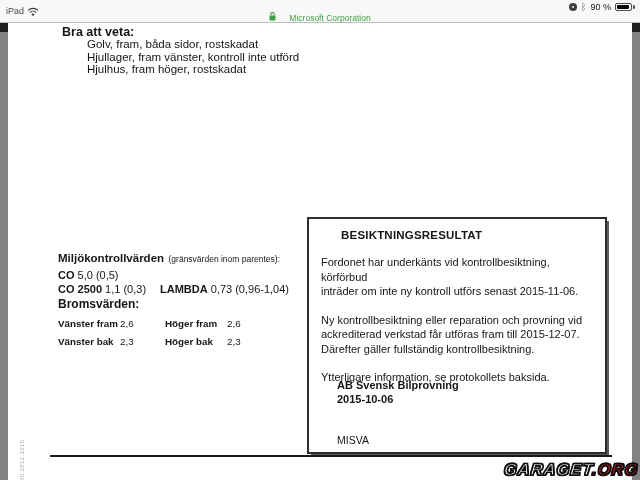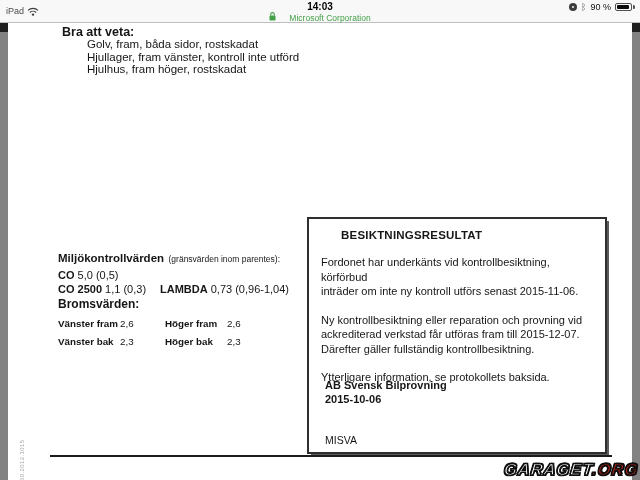--- a/index.html
+++ b/index.html
@@ -58,21 +58,21 @@
   .brk-r { width:62px; font-weight:700; }
   .brk-v2 { flex:1; }
 
   
   .rbox { position:absolute; left:299px; top:194px; width:300px; height:237px;
           border:2px solid #2e2e2e; box-shadow:3px 3px 0 -1px #5c5c5c;
           padding:10px 12px; background:#fff; }
   .rbox-title { font-size:11.5px; font-weight:700; letter-spacing:0.2px;margin-left:20px; }
   .rbox p { margin-top:14px; }
   .rbox .line { font-size:11px; line-height:14.5px; }
-  .rbox-footer { position:absolute; left:16px; bottom:5px; }
+  .rbox-footer { position:absolute; left:28px; bottom:5px; }
   .rf-company, .rf-date { font-size:11px; font-weight:700; line-height:13.5px; }
   .rf-sign { font-size:10.5px; line-height:13px;margin-top:28px; }
 
   
   .footrule { position:absolute; left:42px; top:432px; width:562px; height:2px; background:#1c1c1c; }
   .sidecode { position:absolute; left:11px; top:404px; height:54px;
               writing-mode:vertical-rl; transform:rotate(180deg);
               font-size:6px; color:#a8a8a8; letter-spacing:0.4px; }
 
   
@@ -93,21 +93,20 @@
     <div class="sb-left">
       <span class="sb-carrier">iPad</span>
       <span>
         <svg width="12" height="9" viewBox="0 0 12 9">
           <path d="M1 3.4 A7.2 7.2 0 0 1 11 3.4" fill="none" stroke="#3f3f3f" stroke-width="1.1"></path>
           <path d="M2.9 5.5 A4.4 4.4 0 0 1 9.1 5.5" fill="none" stroke="#3f3f3f" stroke-width="1.1"></path>
           <circle cx="6" cy="7.6" r="1.2" fill="#3f3f3f"></circle>
         </svg>
       </span>
     </div>
-    <div class="sb-time">14:03</div>
     <div class="sb-right">
       <span class="lockdot"></span>
       <span class="bt-glyph">ᛒ</span>
       <span class="sb-pct">90 %</span>
       <span class="batt">
         <span class="batt-body">
             <span class="batt-fill"></span>
           </span>
         <span class="batt-nub"></span>
       </span>

